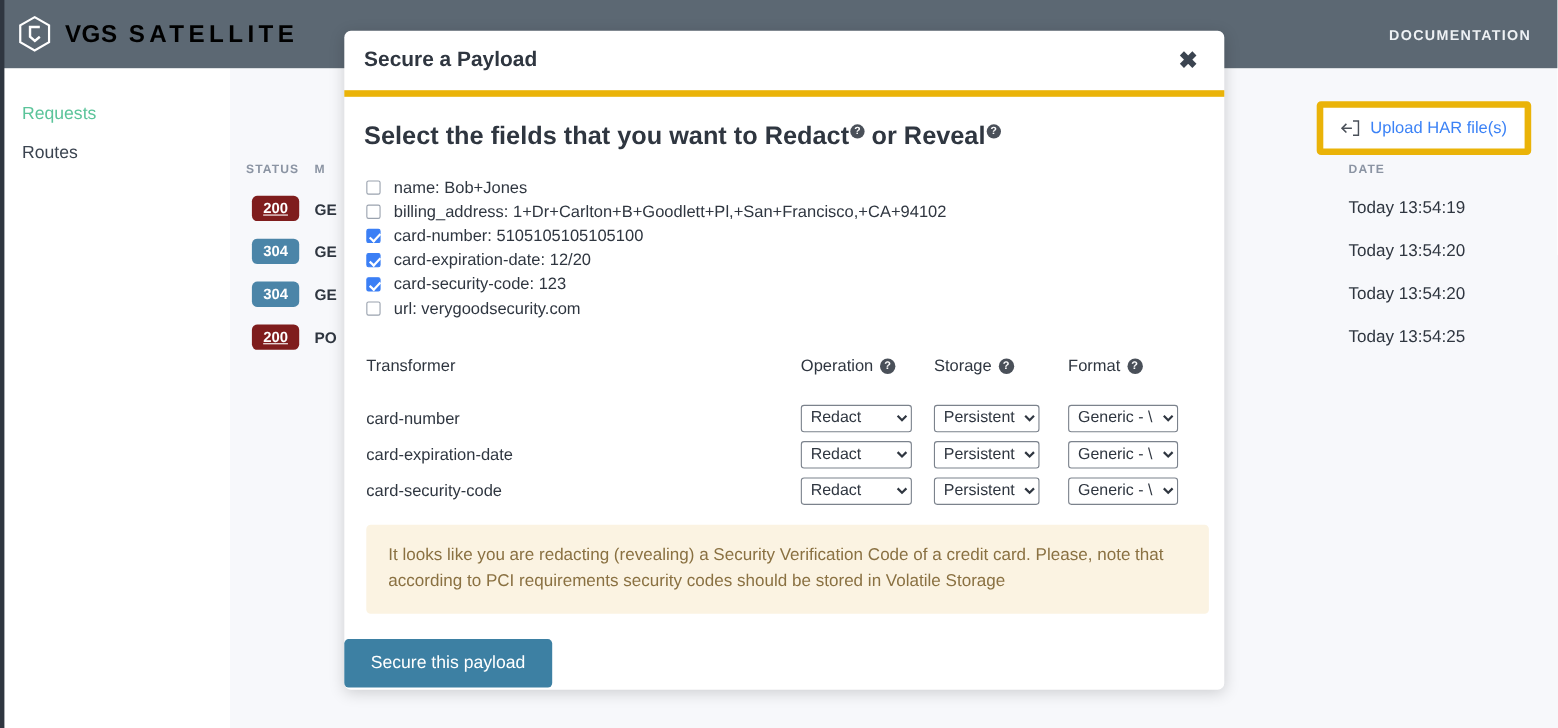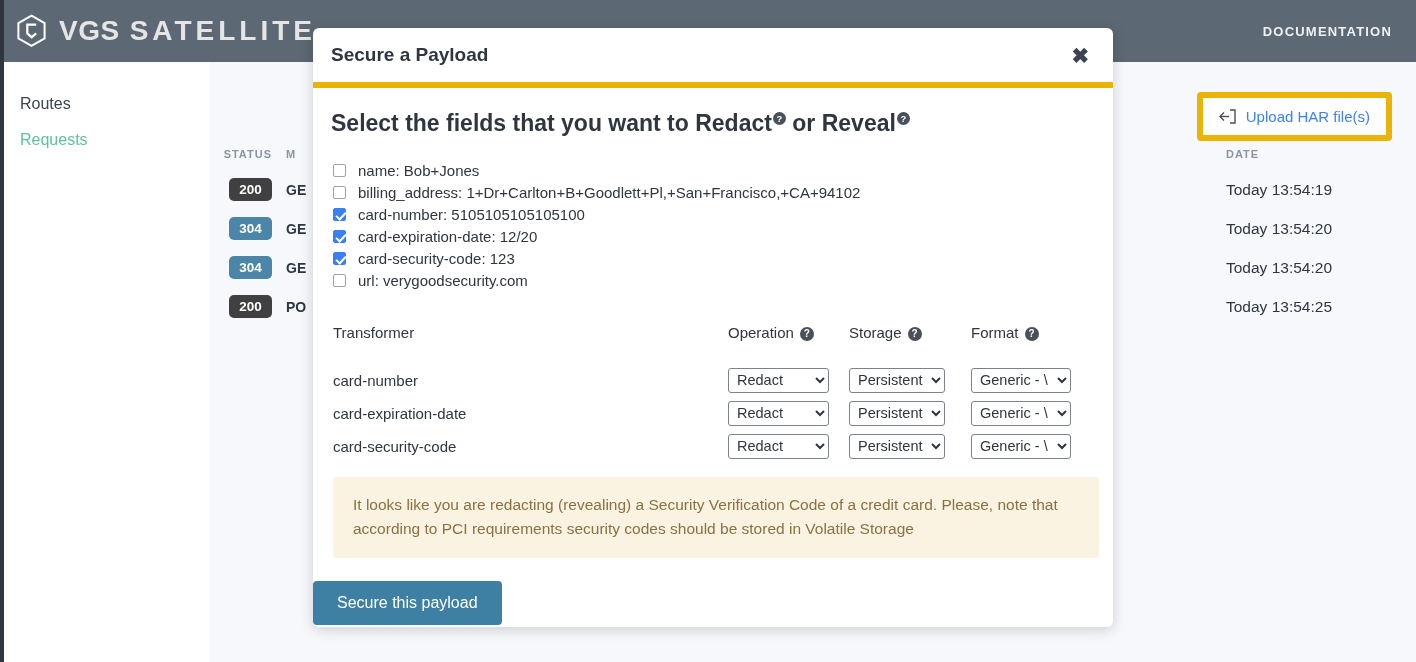--- a/index.html
+++ b/index.html
@@ -33,22 +33,22 @@
     display: flex; align-items: center;
     z-index: 3;
   }
   .brand {
     display: flex; align-items: center;
     margin-left: 16px;
     gap: 12px;
   }
   .brand-logo { width: 31px; height: 34px; display: block; }
   .brand-text {
-    color: #e5e5e5;
-    font-size: 28px;
+    color: #000000;
+    font-size: 22px;
     font-weight: bold;
     letter-spacing: 0.5px;
     white-space: nowrap;
   }
   .brand-text .sat {
     letter-spacing: 4px;
     margin-left: 10px;
     font-weight: bold;
   }
   .doc-link {
@@ -124,21 +124,21 @@
   .badge {
     display: inline-block;
     min-width: 43px;
     text-align: center;
     padding: 4px 8px;
     border-radius: 5px;
     color: #ffffff;
     font-size: 13.5px;
     font-weight: bold;
   }
-  .badge.ok   { background: #404040; }
+  .badge.ok   { background: #7f1d1d; text-decoration: underline; }
   .badge.redir{ background: #4b85a8; }
   .method {
     font-size: 14px;
     font-weight: bold;
     color: #2f3640;
   }
   .date-cell {
     font-size: 15.5px;
     color: #2f3640;
   }
@@ -323,25 +323,25 @@
         <path d="M20.2 10.6 L11.3 10.6 L11.3 19.4 L15.7 23.2 L20.2 19.4" fill="none" stroke="#ffffff" stroke-width="2.2" stroke-linejoin="miter"></path>
       </svg>
       <div class="brand-text">
         <span>VGS</span><span class="sat">SATELLITE</span>
       </div>
     </div>
     <a class="doc-link" href="#">DOCUMENTATION</a>
   </div>
 
   <div class="sidebar">
+    <div class="side-item active">
+      <span>Requests</span>
+    </div>
     <div class="side-item">
       <span>Routes</span>
-    </div>
-    <div class="side-item active">
-      <span>Requests</span>
     </div>
   </div>
 
   <div class="content">
 
     <div class="upload-btn">
       <svg class="upload-icon" viewBox="0 0 17 15">
         <path d="M11 1 H16 V14 H11" fill="none" stroke="#4a5059" stroke-width="1.4"></path>
         <path d="M1 7.5 H10" fill="none" stroke="#4a5059" stroke-width="1.4"></path>
         <path d="M5 3.6 L1 7.5 L5 11.4" fill="none" stroke="#4a5059" stroke-width="1.4"></path>

